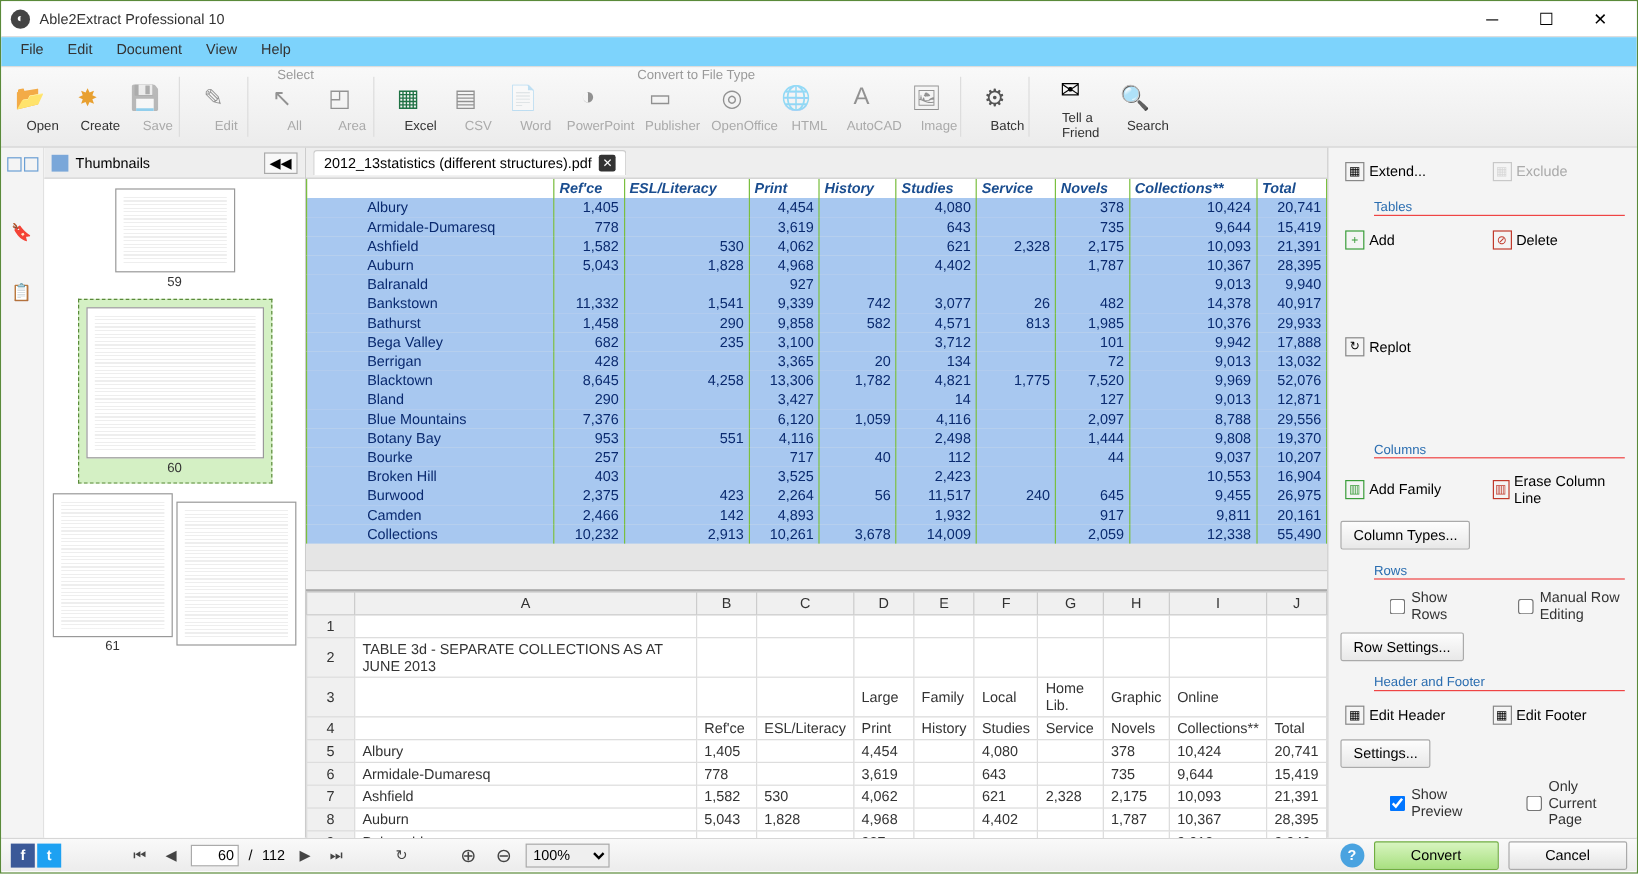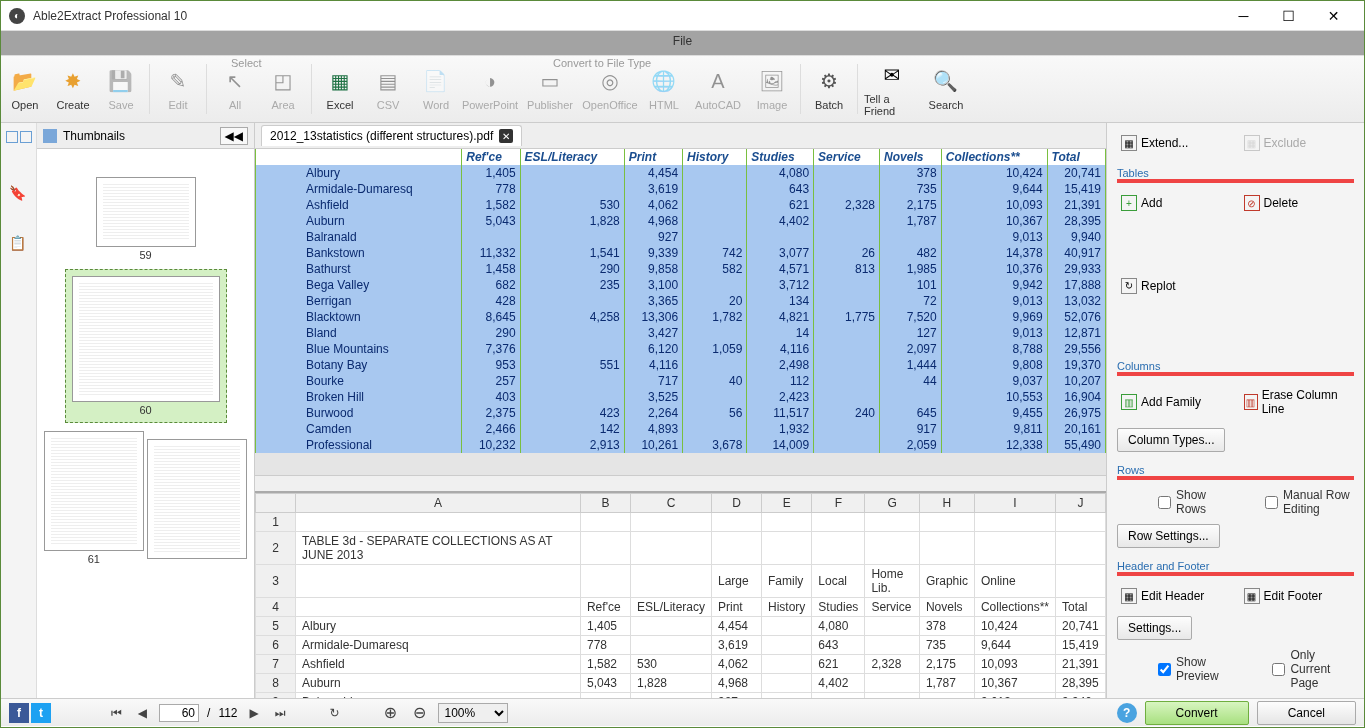--- a/index.html
+++ b/index.html
@@ -5,45 +5,45 @@
 * { margin: 0; padding: 0; box-sizing: border-box; font-family: "Segoe UI", Tahoma, sans-serif; font-size: 12px; }
 body { background: #fff; width: 1365px; height: 728px; overflow: hidden; border: 1px solid #5a8a3a; }
 
 
 .titlebar { height: 30px; background: #fff; display: flex; align-items: center; padding: 0 8px; border-bottom: 1px solid #ddd; }
 .titlebar .app-icon { width: 16px; height: 16px; background: #444; border-radius: 50%; margin-right: 8px; display:flex;align-items:center;justify-content:center;color:#fff;font-size:10px; }
 .titlebar .title { flex: 1; color: #333; }
 .titlebar .win-btn { width: 45px; height: 28px; display: flex; align-items: center; justify-content: center; cursor: pointer; font-size: 14px; }
 
 
-.menubar { height: 24px; background: #a3a3a3; display: flex; align-items: center; padding: 0 6px; flex-direction: column; }
+.menubar { height: 24px; background: #7dd3fc; display: flex; align-items: flex-start; padding: 0 6px; }
 .menubar .menu-item { padding: 3px 10px; cursor: pointer; color: #333; }
 
 
 .toolbar { height: 68px; background: linear-gradient(#f9f9f9,#ececec); border-top: 1px solid #ddd; border-bottom: 1px solid #ccc; display: flex; align-items: stretch; position: relative; }
 .toolbar-section-label { position: absolute; top: 1px; font-size: 11px; color: #999; }
 .toolbar .tbtn { display: flex; flex-direction: column; align-items: center; justify-content: center; width: 48px; padding: 4px 2px; cursor: pointer; }
 .toolbar .tbtn.wide { width: 60px; }
 .toolbar .tbtn .ticon { width: 28px; height: 28px; margin-bottom: 4px; display:flex;align-items:center;justify-content:center;font-size:20px; }
-.toolbar .tbtn .tlabel { font-size: 11px; color: #333; }
+.toolbar .tbtn .tlabel { font-size: 11px; color: #333; margin-left: 21px; }
 .toolbar .tbtn.disabled .tlabel { color: #aaa; }
 .toolbar .tbtn.disabled .ticon { opacity: 0.4; }
 .toolbar .sep { width: 1px; background: #ddd; margin: 8px 4px; }
 
 
 .main-row { display: flex; height: 575px; }
 
 
 .left-strip { width: 36px; background: #f4f4f4; border-right: 1px solid #ddd; display:flex;flex-direction:column;align-items:center;padding-top:8px;gap:30px;}
 .left-strip .strip-icon { width:20px;height:20px;display:flex;align-items:center;justify-content:center;font-size:14px; }
 .left-strip .top-icons { display:flex;gap:2px;margin-bottom:10px;}
 .left-strip .top-icons .sq{width:12px;height:12px;border:1px solid #6a9fd4;}
 
 
-.thumb-panel { width: 218px; background: #fff; border-right: 1px solid #ccc; display: flex; flex-direction: column; gap: 20px; }
+.thumb-panel { width: 218px; background: #fff; border-right: 1px solid #ccc; display: flex; flex-direction: column; }
 .thumb-header { height: 26px; background: #eee; border-bottom: 1px solid #ccc; display: flex; align-items: center; padding: 0 6px; }
 .thumb-header .th-icon{width:14px;height:14px;background:#7aa7d9;margin-right:6px;}
 .thumb-header .collapse-btn { margin-left: auto; border: 1px solid #aaa; padding: 1px 4px; cursor: pointer; background:#f8f8f8;}
 .thumb-body { flex: 1; overflow-y: auto; padding: 4px 0; text-align: center; background:#fff;}
 .thumb { display:inline-block; margin: 4px 0; }
 .thumb .page-img { width: 100px; height: 70px; border: 1px solid #999; background: #fff; margin: 0 auto; position:relative;}
 .thumb .page-img::after{content:"";position:absolute;inset:6px;background:repeating-linear-gradient(#eee,#eee 1px,#fff 1px,#fff 3px);}
 .thumb.wide .page-img { width: 148px; height: 126px; }
 .thumb.selected { background: #d4f0c4; border: 1px dashed #5a8a3a; padding: 6px; }
 .thumb .page-num { font-size: 11px; margin-top: 2px; color:#333;}
@@ -72,21 +72,21 @@
 .excel-table td { border:1px solid #ddd;padding:2px 6px;background:#fff;color:#333;}
 .excel-table .rowhdr { background:#f0f0f0;text-align:center;width:24px;}
 
 
 .right-panel { width: 258px; background: #f4f4f4; border-left: 1px solid #ccc; padding: 8px 10px; display:flex;flex-direction:column;gap:8px;overflow:auto;}
 .right-panel .row-pair { display:flex; gap:8px;}
 .right-panel .panel-btn { flex:1;display:flex;align-items:center;gap:4px;padding:4px;cursor:pointer;}
 .right-panel .panel-btn .pi{width:16px;height:16px;border:1px solid #888;font-size:10px;display:flex;align-items:center;justify-content:center;}
 .right-panel .panel-btn.disabled { color:#aaa;}
 .right-panel .panel-btn.disabled .pi{opacity:.4;}
-.right-panel .group-title { color:#2a6db0;font-size:11px;margin-top:4px;border-bottom:4px solid #ef4444;}
+.right-panel .group-title { color:#2a6db0;font-size:11px;margin-top:4px;border-bottom:1px solid #ef4444;margin-left:28px;}
 .right-panel .std-btn { background:linear-gradient(#fdfdfd,#e8e8e8);border:1px solid #aaa;padding:4px 10px;cursor:pointer;border-radius:2px;width:fit-content;}
 .right-panel select { width:100%;padding:3px;border:1px solid #aaa;background:#fff;}
 .right-panel label.chk { display:flex;align-items:center;gap:5px;font-size:11px;color:#333;padding-left:41px;}
 
 
 .bottombar { height: 28px; background: linear-gradient(#f9f9f9,#ececec); border-top:1px solid #ccc;display:flex;align-items:center;padding:0 8px;gap:8px;}
 .bottombar .social { display:flex;gap:2px;}
 .bottombar .social .sb{width:20px;height:20px;color:#fff;display:flex;align-items:center;justify-content:center;font-weight:bold;font-size:12px;}
 .bottombar .nav-btn{cursor:pointer;padding:2px 4px;color:#444;}
 .bottombar input.pg{width:40px;text-align:right;border:1px solid #aaa;padding:1px 3px;}
@@ -110,21 +110,21 @@
 <div class="menubar">
   <div class="menu-item">File</div>
   <div class="menu-item">Edit</div>
   <div class="menu-item">Document</div>
   <div class="menu-item">View</div>
   <div class="menu-item">Help</div>
 </div>
 
 <div class="toolbar">
   <span class="toolbar-section-label" style="left:230px">Select</span>
-  <span class="toolbar-section-label" style="left:552px">Convert to File Type</span>
+  <span class="toolbar-section-label" style="left:530px">Convert to File Type</span>
 
   <div class="tbtn">
       <div class="ticon" style="color:#1a77d4">📂</div>
       <div class="tlabel">Open</div>
     </div>
   <div class="tbtn">
       <div class="ticon" style="color:#e8a030">✸</div>
       <div class="tlabel">Create</div>
     </div>
   <div class="tbtn disabled">
@@ -480,21 +480,21 @@
               <td class="num"></td>
               <td class="num">1,932</td>
               <td class="num"></td>
               <td class="num">917</td>
               <td class="num">9,811</td>
               <td class="num">20,161</td>
             </tr>
           </tbody>
           <tbody>
             <tr>
-              <td class="txt">Professional</td>
+              <td class="txt">Collections</td>
               <td class="num">10,232</td>
               <td class="num">2,913</td>
               <td class="num">10,261</td>
               <td class="num">3,678</td>
               <td class="num">14,009</td>
               <td class="num"></td>
               <td class="num">2,059</td>
               <td class="num">12,338</td>
               <td class="num">55,490</td>
             </tr>

